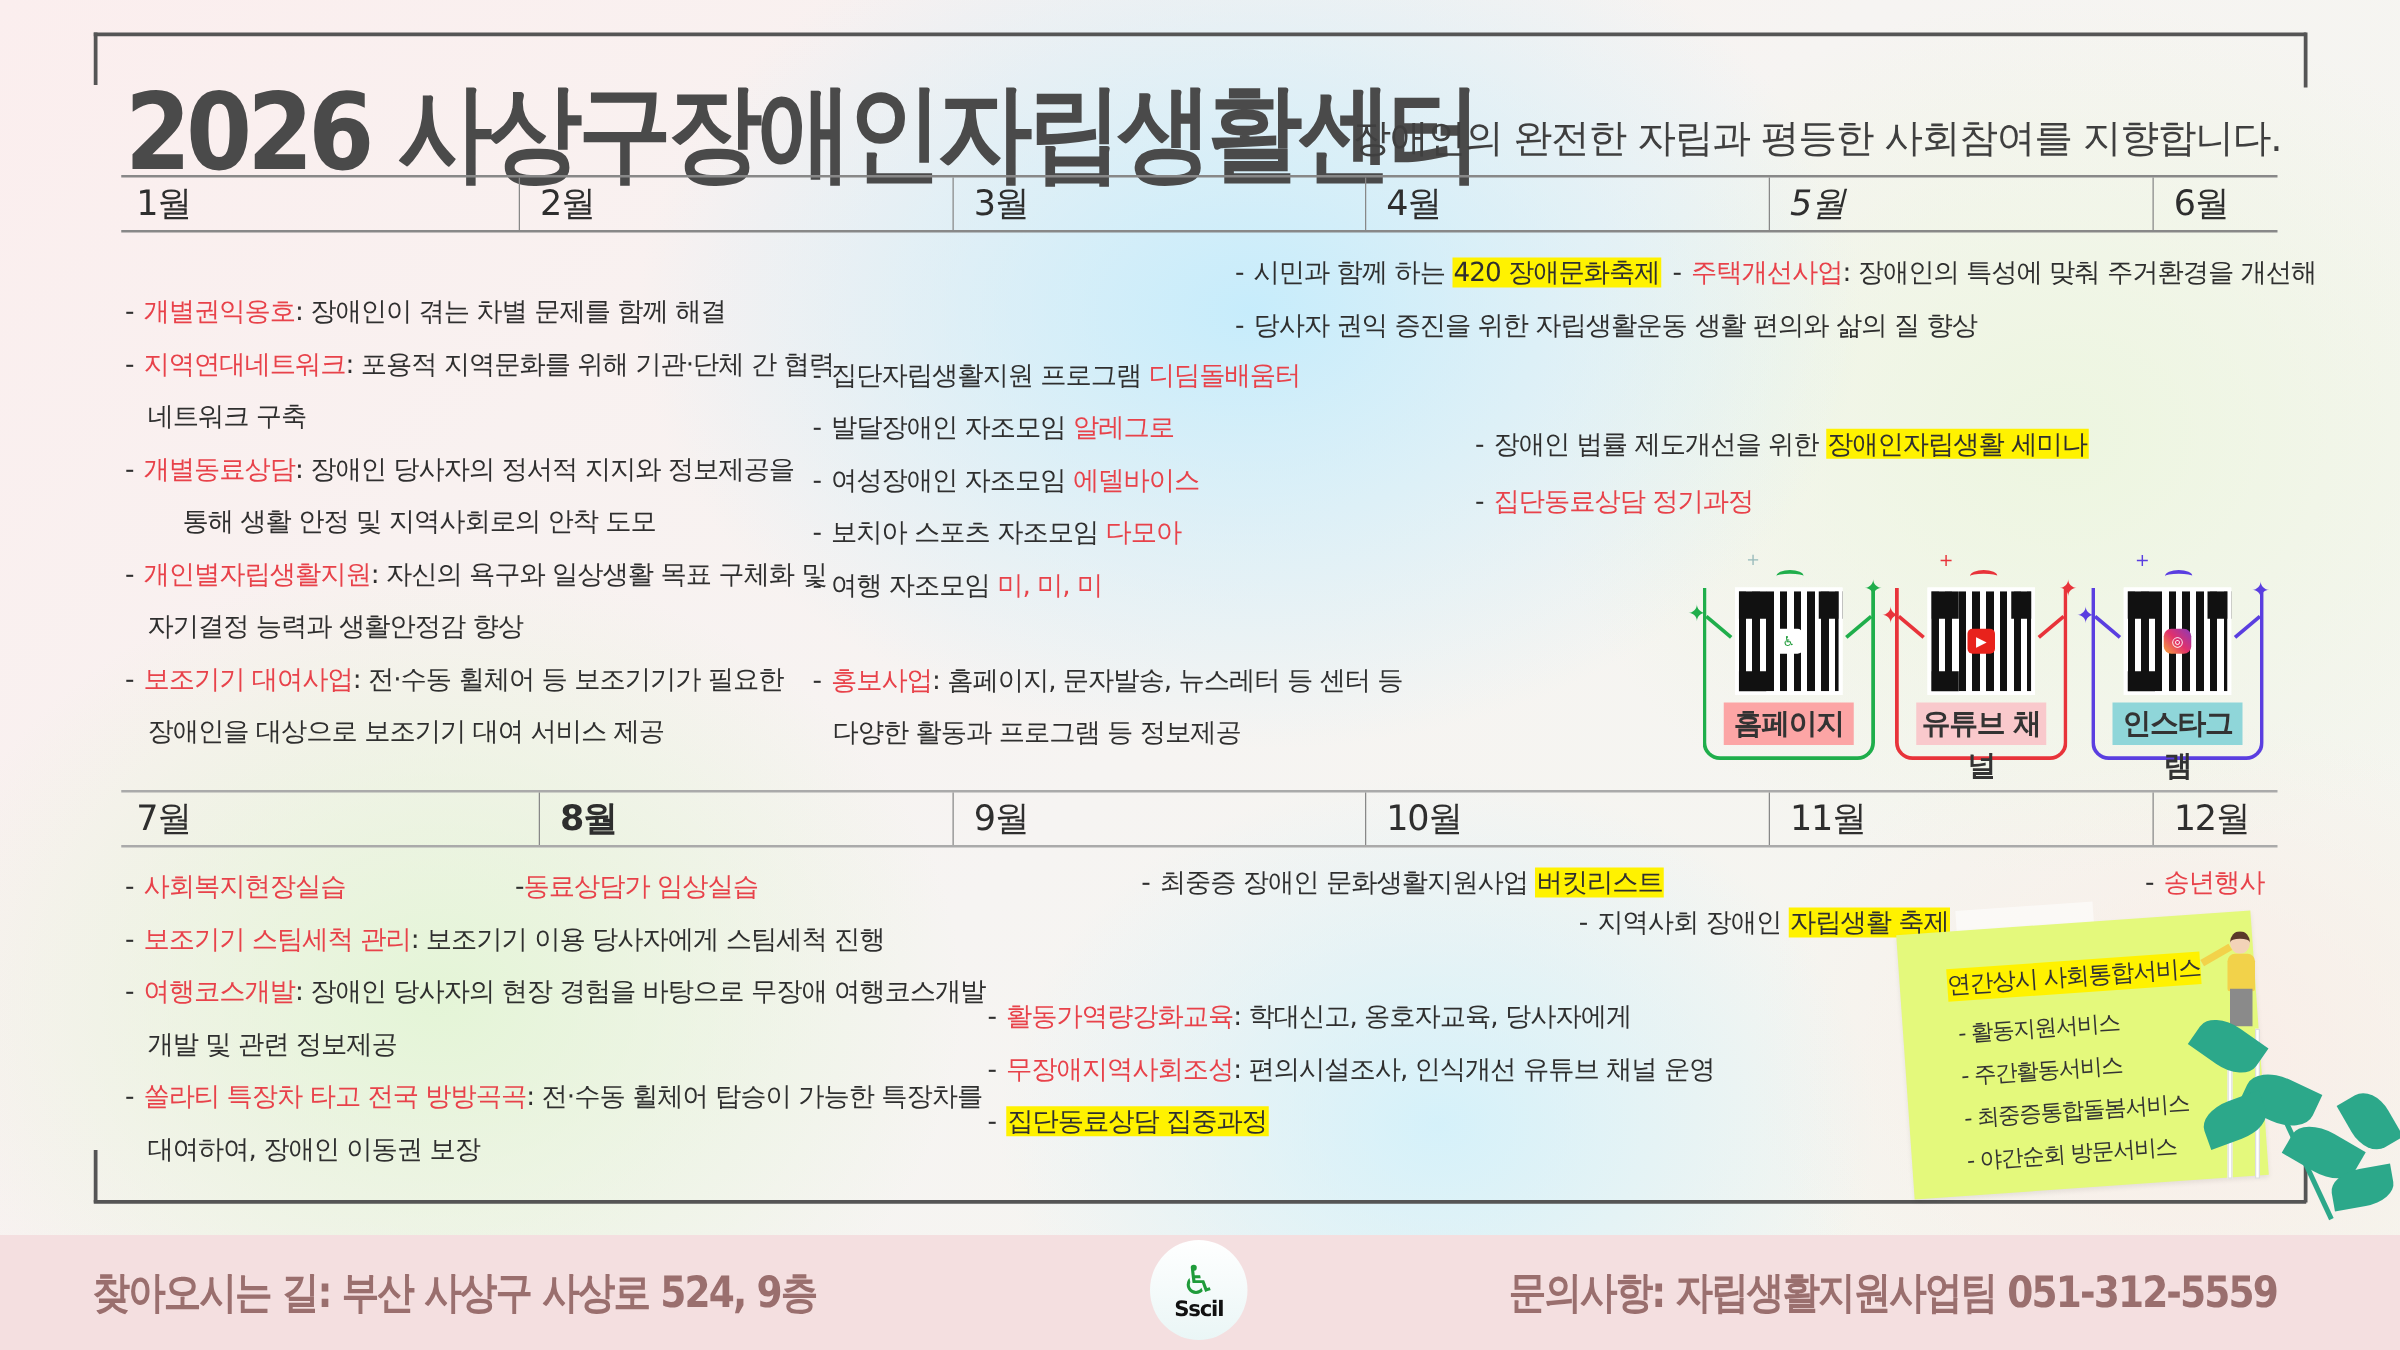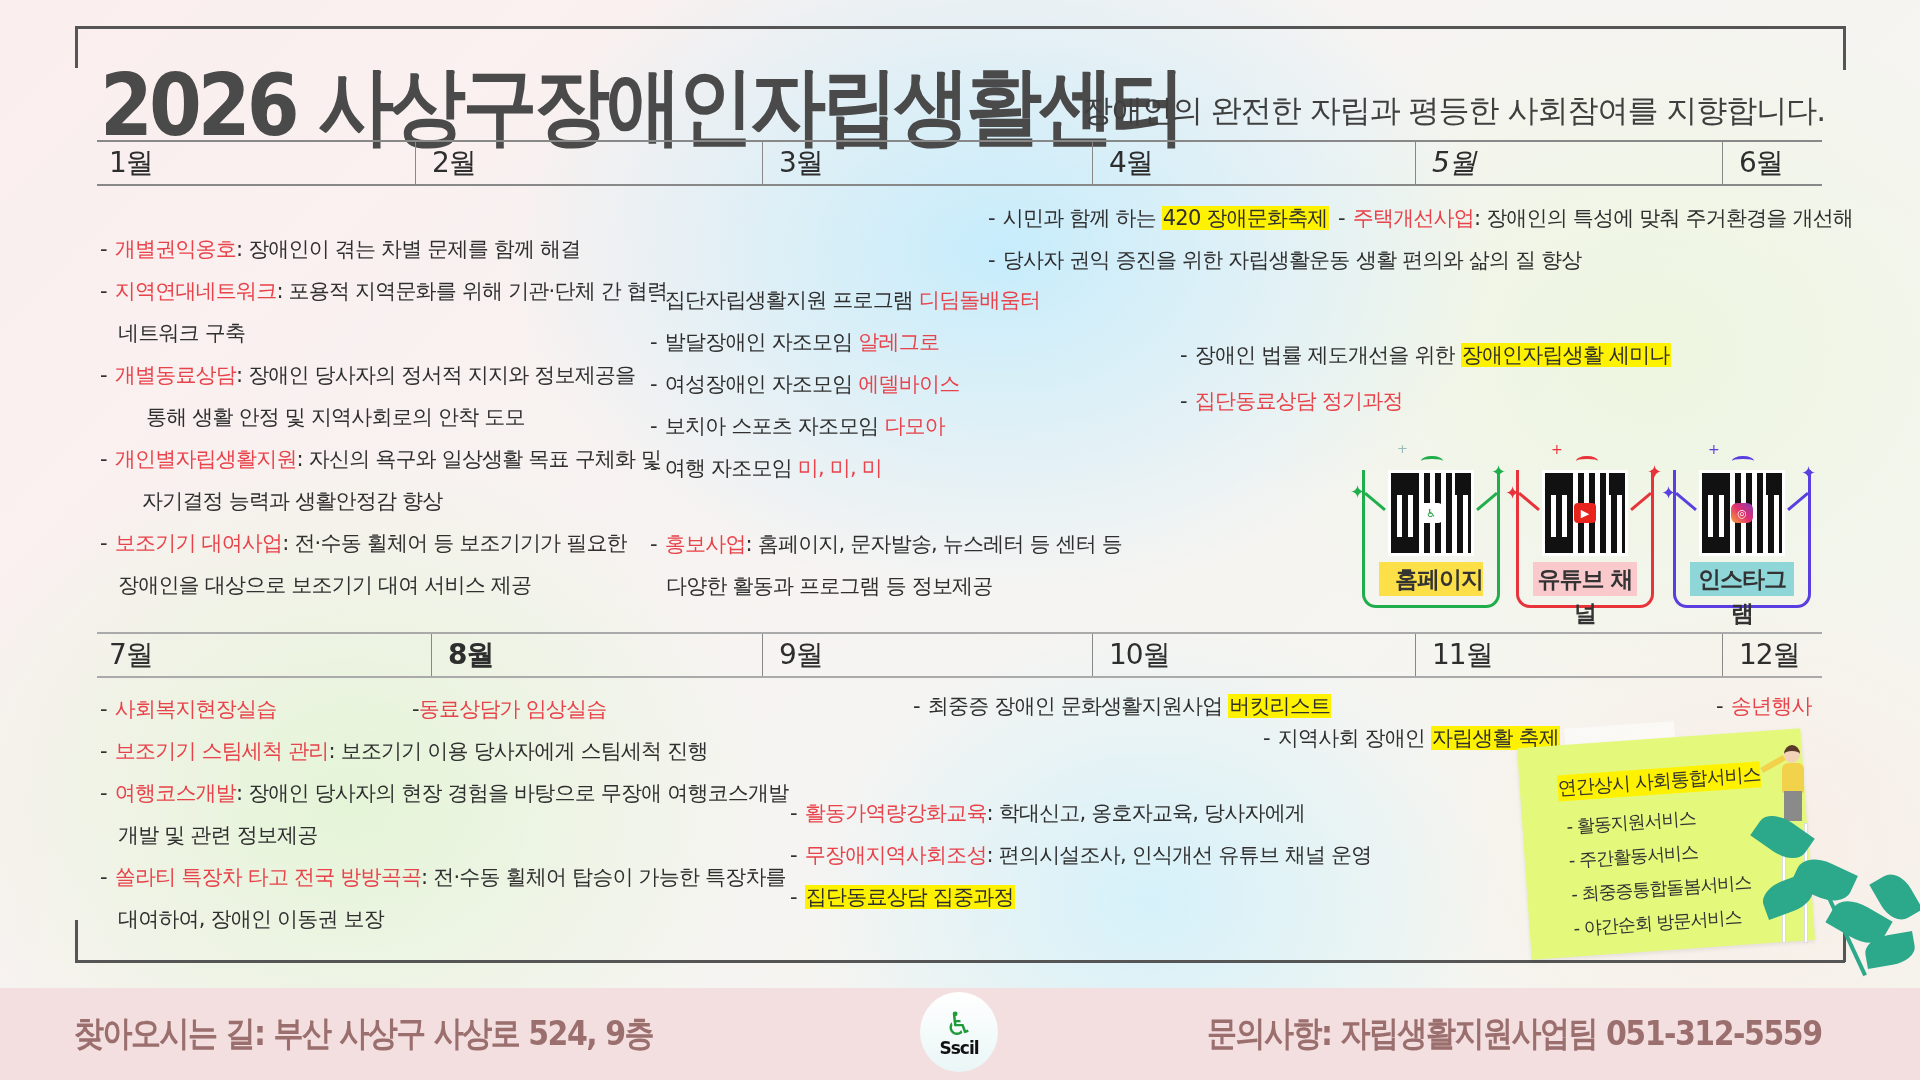--- a/index.html
+++ b/index.html
@@ -150,21 +150,21 @@
   <span class="dash">-</span><span class="red">지역연대네트워크</span><span>: 포용적 지역문화를 위해 기관·단체 간 협력</span>
 </div>
 <div class="item" style="left:118px;top:318px;">네트워크 구축</div>
 <div class="item" style="left:100px;top:360px;">
   <span class="dash">-</span><span class="red">개별동료상담</span><span>: 장애인 당사자의 정서적 지지와 정보제공을</span>
 </div>
 <div class="item" style="left:118px;top:402px;margin-left:28px;">통해 생활 안정 및 지역사회로의 안착 도모</div>
 <div class="item" style="left:100px;top:444px;">
   <span class="dash">-</span><span class="red">개인별자립생활지원</span><span>: 자신의 욕구와 일상생활 목표 구체화 및</span>
 </div>
-<div class="item" style="left:118px;top:486px;margin-left:24px;">자기결정 능력과 생활안정감 향상</div>
+<div class="item" style="left:118px;top:486px;">자기결정 능력과 생활안정감 향상</div>
 <div class="item" style="left:100px;top:528px;">
   <span class="dash">-</span><span class="red">보조기기 대여사업</span><span>: 전·수동 휠체어 등 보조기기가 필요한</span>
 </div>
 <div class="item" style="left:118px;top:570px;">장애인을 대상으로 보조기기 대여 서비스 제공</div>
 
 <div class="item" style="left:650px;top:285px;">
   <span class="dash">-</span><span>집단자립생활지원 프로그램 </span><span class="red">디딤돌배움터</span>
 </div>
 <div class="item" style="left:650px;top:327px;">
   <span class="dash">-</span><span>발달장애인 자조모임 </span><span class="red">알레그로</span>
@@ -199,21 +199,21 @@
   <span class="dash">-</span><span>장애인 법률 제도개선을 위한 </span><span class="hl">장애인자립생활 세미나</span>
 </div>
 <div class="item" style="left:1180px;top:386px;">
   <span class="dash">-</span><span class="red">집단동료상담 정기과정</span>
 </div>
 
 <div class="qr-card" style="left:1362px;color:#1fae4b;border-color:#1fae4b;">
   <div class="qr-code">
     <span class="qr-badge" style="background:#fff;color:#1f9b3a;">♿</span>
   </div>
-  <div class="qr-label" style="background:#fde047;text-align:right;">홈페이지</div>
+  <div class="qr-label" style="background:#fca5a5;">홈페이지</div>
 </div>
 <div class="qr-card" style="left:1516px;color:#e8333a;border-color:#e8333a;">
   <div class="qr-code">
     <span class="qr-badge" style="background:#e8221c;">▶</span>
   </div>
   <div class="qr-label" style="background:#f9c9cc;">유튜브 채널</div>
 </div>
 <div class="qr-card" style="left:1673px;color:#5a3ee0;border-color:#5a3ee0;">
   <div class="qr-code">
     <span class="qr-badge" style="background:linear-gradient(45deg,#f9a43a,#e1306c,#8a3ab9);border-radius:6px;">◎</span>

